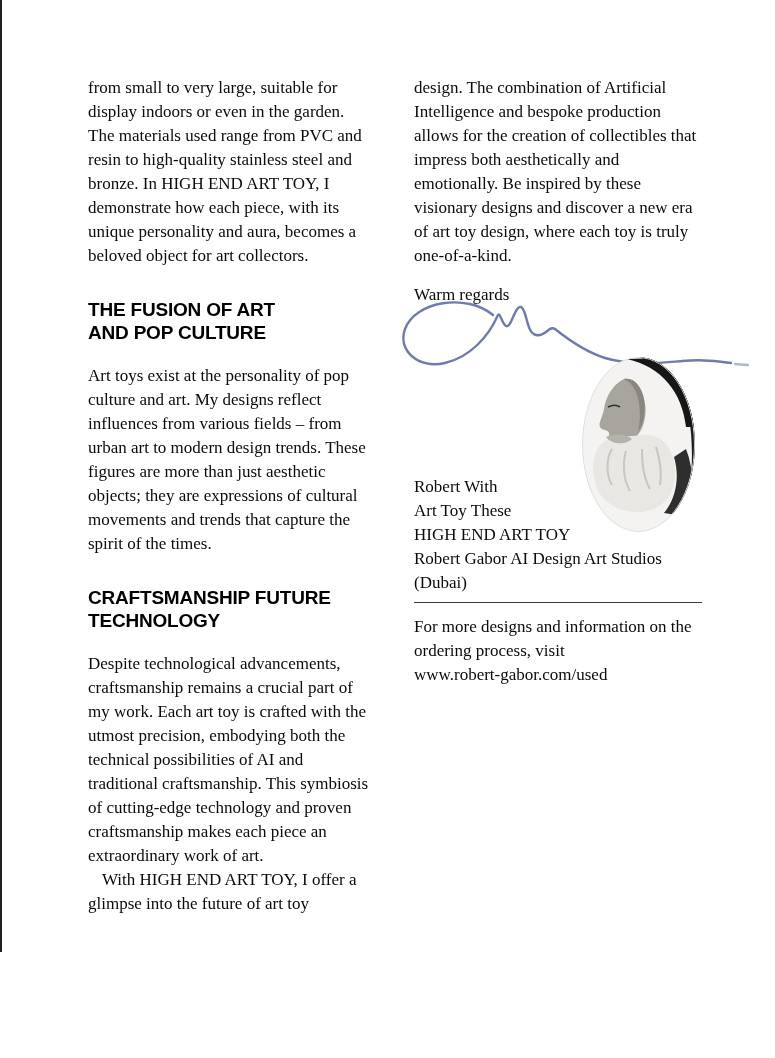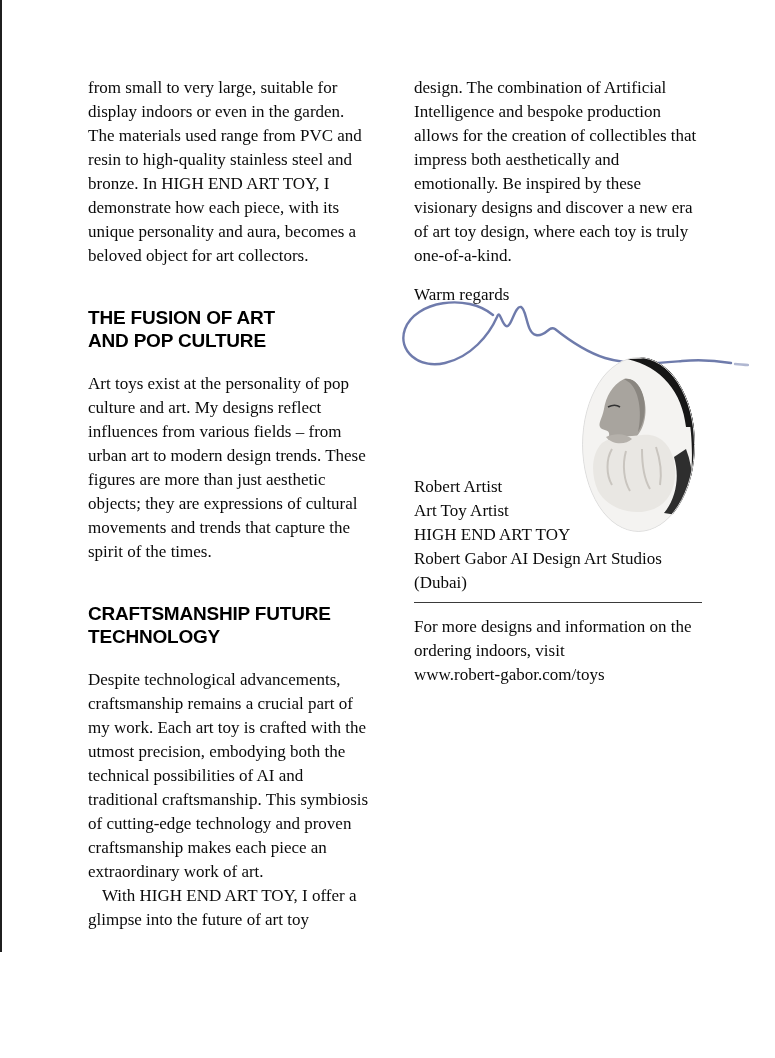--- a/index.html
+++ b/index.html
@@ -27,21 +27,21 @@
     line-height: 24px;
     text-align: left;
   }
   .heading {
     font-family: "Liberation Sans", sans-serif;
     font-weight: 700;
     font-size: 19px;
     line-height: 23px;
     letter-spacing: -0.2px;
     white-space: pre-line;
-    margin: 38px 0 20px 0;
+    margin: 30px 0 20px 0;
     color: #000;
   }
   .indent { text-indent: 14px; }
   .closing { margin-top: 15px; }
   .signature-wrap { position: relative; height: 88px; }
   .signature-wrap svg { position: absolute; left: -17px; top: -12px; }
   .author-block { margin-top: 80px; }
   .author-block .body { line-height: 24px; }
   .rule {
     border: none;
@@ -100,32 +100,32 @@
                    C 149 42, 152 30, 158 34
                    C 168 42, 186 56, 208 63
                    C 235 71, 262 68, 285 66
                    C 305 64, 322 66, 334 68"></path>
           <path d="M 338 69 C 342 69, 347 70, 351 70" opacity="0.55"></path>
         </g>
       </svg>
     </div>
 
     <div class="author-block">
-      <div class="body">Robert Artist</div>
-      <div class="body">Art Toy Artist</div>
+      <div class="body">Robert With</div>
+      <div class="body">Art Toy These</div>
       <div class="body">HIGH END ART TOY</div>
       <div class="body">Robert Gabor AI Design Art Studios</div>
       <div class="body">(Dubai)</div>
     </div>
 
     <hr class="rule">
 
     <p class="body">
-      <span>For more designs and information on the ordering indoors, visit</span><br>
-      <span>www.robert-gabor.com/toys</span>
+      <span>For more designs and information on the ordering process, visit</span><br>
+      <span>www.robert-gabor.com/used</span>
     </p>
   </div>
 
   <div class="portrait">
     <svg width="113" height="175" viewBox="0 0 113 175">
       <defs>
         <clipPath id="pc">
             <ellipse cx="56.5" cy="87.5" rx="56.5" ry="87.5"></ellipse>
           </clipPath>
         <linearGradient id="hairg" x1="0" y1="0" x2="1" y2="1">

